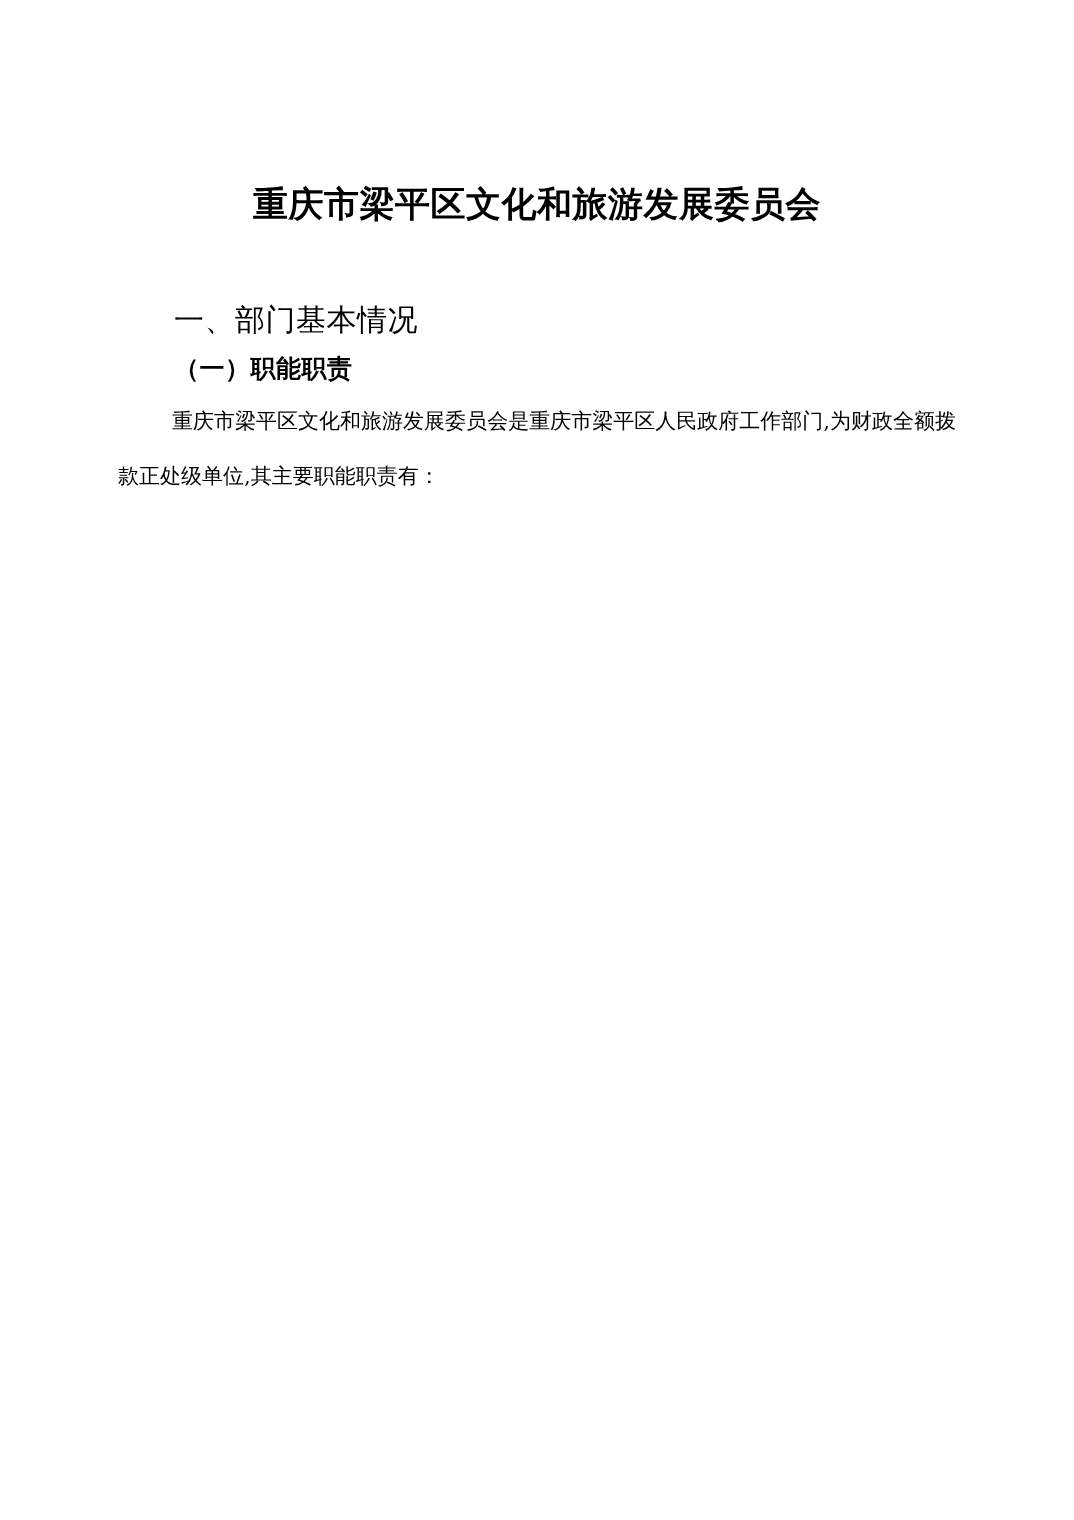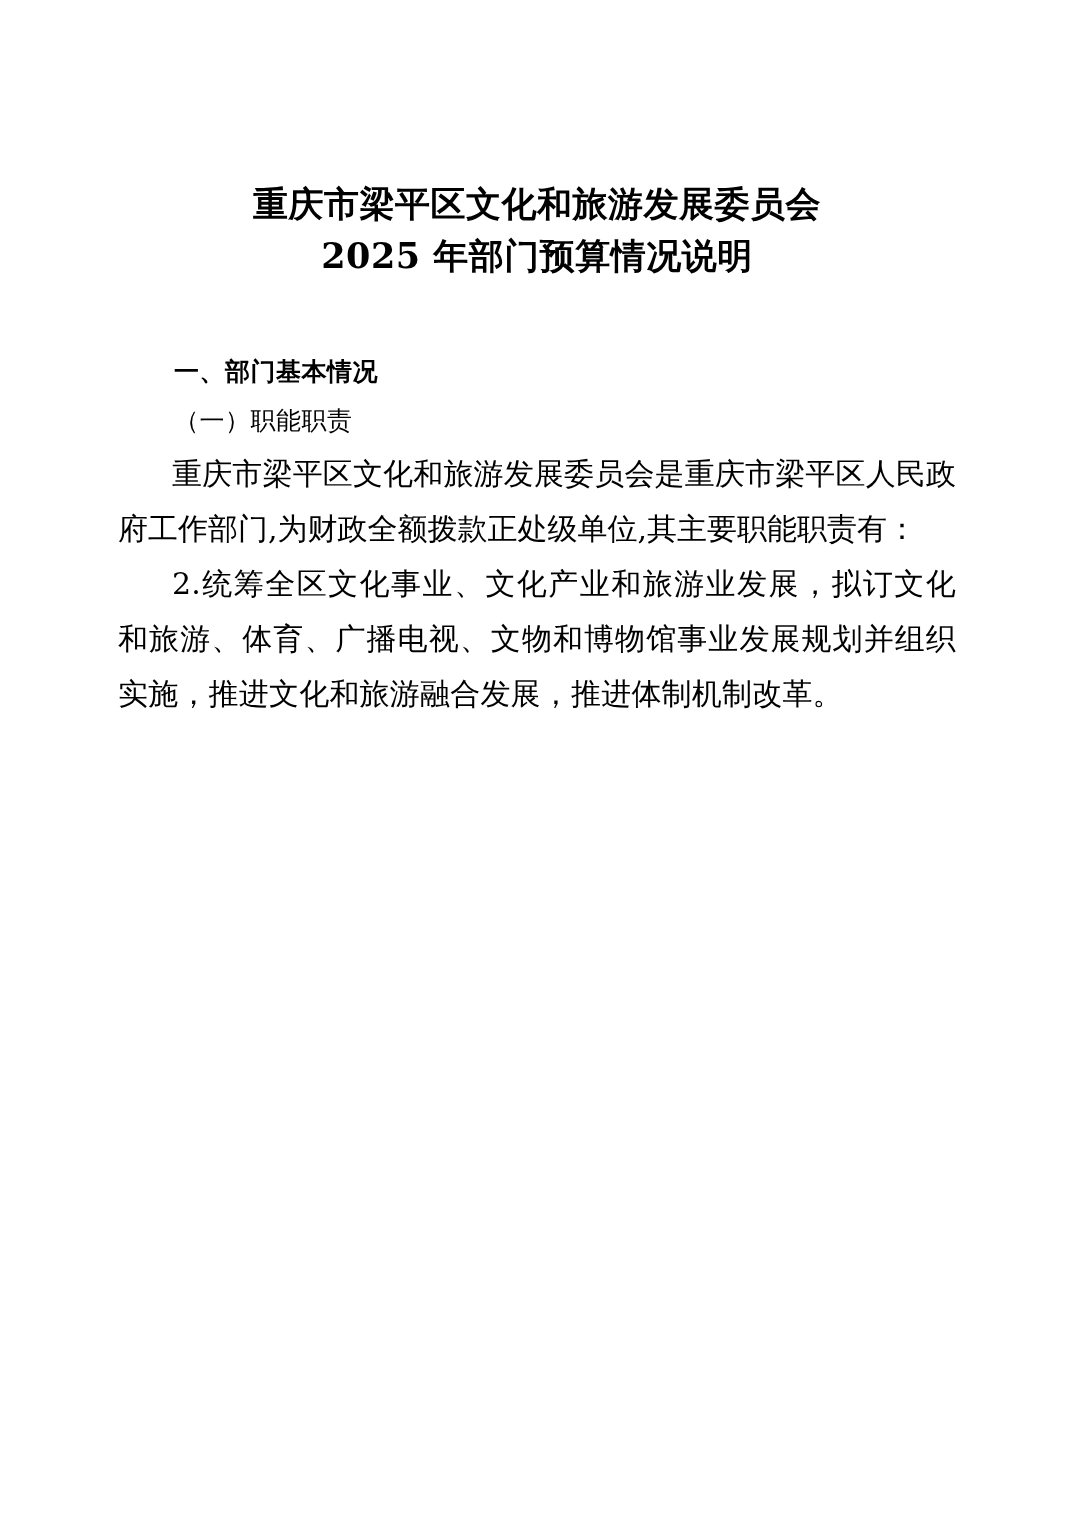--- a/index.html
+++ b/index.html
@@ -33,68 +33,66 @@
     margin: 0 0 4px 0;
   }
   .doc-title .line2 {
     display: block;
   }
   .spacer-after-title {
     height: 62px;
   }
   .heading-1 {
     font-family: "DejaVu Sans", "Liberation Sans", sans-serif;
-    font-weight: bold;
-    font-size: 25px;
+    font-weight: normal;
+    font-size: 30px;
     line-height: 48px;
     margin: 0;
     text-indent: 56px;
     letter-spacing: 0.5px;
   }
   .heading-2 {
     font-family: "DejaVu Sans", "Liberation Sans", sans-serif;
-    font-weight: normal;
+    font-weight: bold;
     font-size: 25px;
     line-height: 50px;
     margin: 0;
     text-indent: 56px;
     letter-spacing: 0.5px;
   }
   .para {
     font-family: "DejaVu Serif", "Liberation Serif", serif;
-    font-size: 30px;
+    font-size: 21px;
     line-height: 55px;
     margin: 0;
     text-indent: 54px;
     text-align: justify;
     text-justify: inter-ideograph;
     letter-spacing: 0.2px;
   }
   .para.nospace {
     letter-spacing: 0px;
   }
 </style>
 </head>
 <body>
 
 <div class="page">
   <div class="doc-body">
 
     <div class="doc-title">
       <span>重庆市梁平区文化和旅游发展委员会</span>
-      <span class="line2">2025 年部门预算情况说明</span>
     </div>
 
     <div class="spacer-after-title"></div>
 
     <p class="heading-1">一、部门基本情况</p>
 
     <p class="heading-2">（一）职能职责</p>
 
     <p class="para nospace">重庆市梁平区文化和旅游发展委员会是重庆市梁平区人民政府工作部门,为财政全额拨款正处级单位,其主要职能职责有：</p>
 
 
-    <p class="para">2.统筹全区文化事业、文化产业和旅游业发展，拟订文化和旅游、体育、广播电视、文物和博物馆事业发展规划并组织实施，推进文化和旅游融合发展，推进体制机制改革。</p>
 
 
 
   </div>
 </div>
 
 </body></html>

